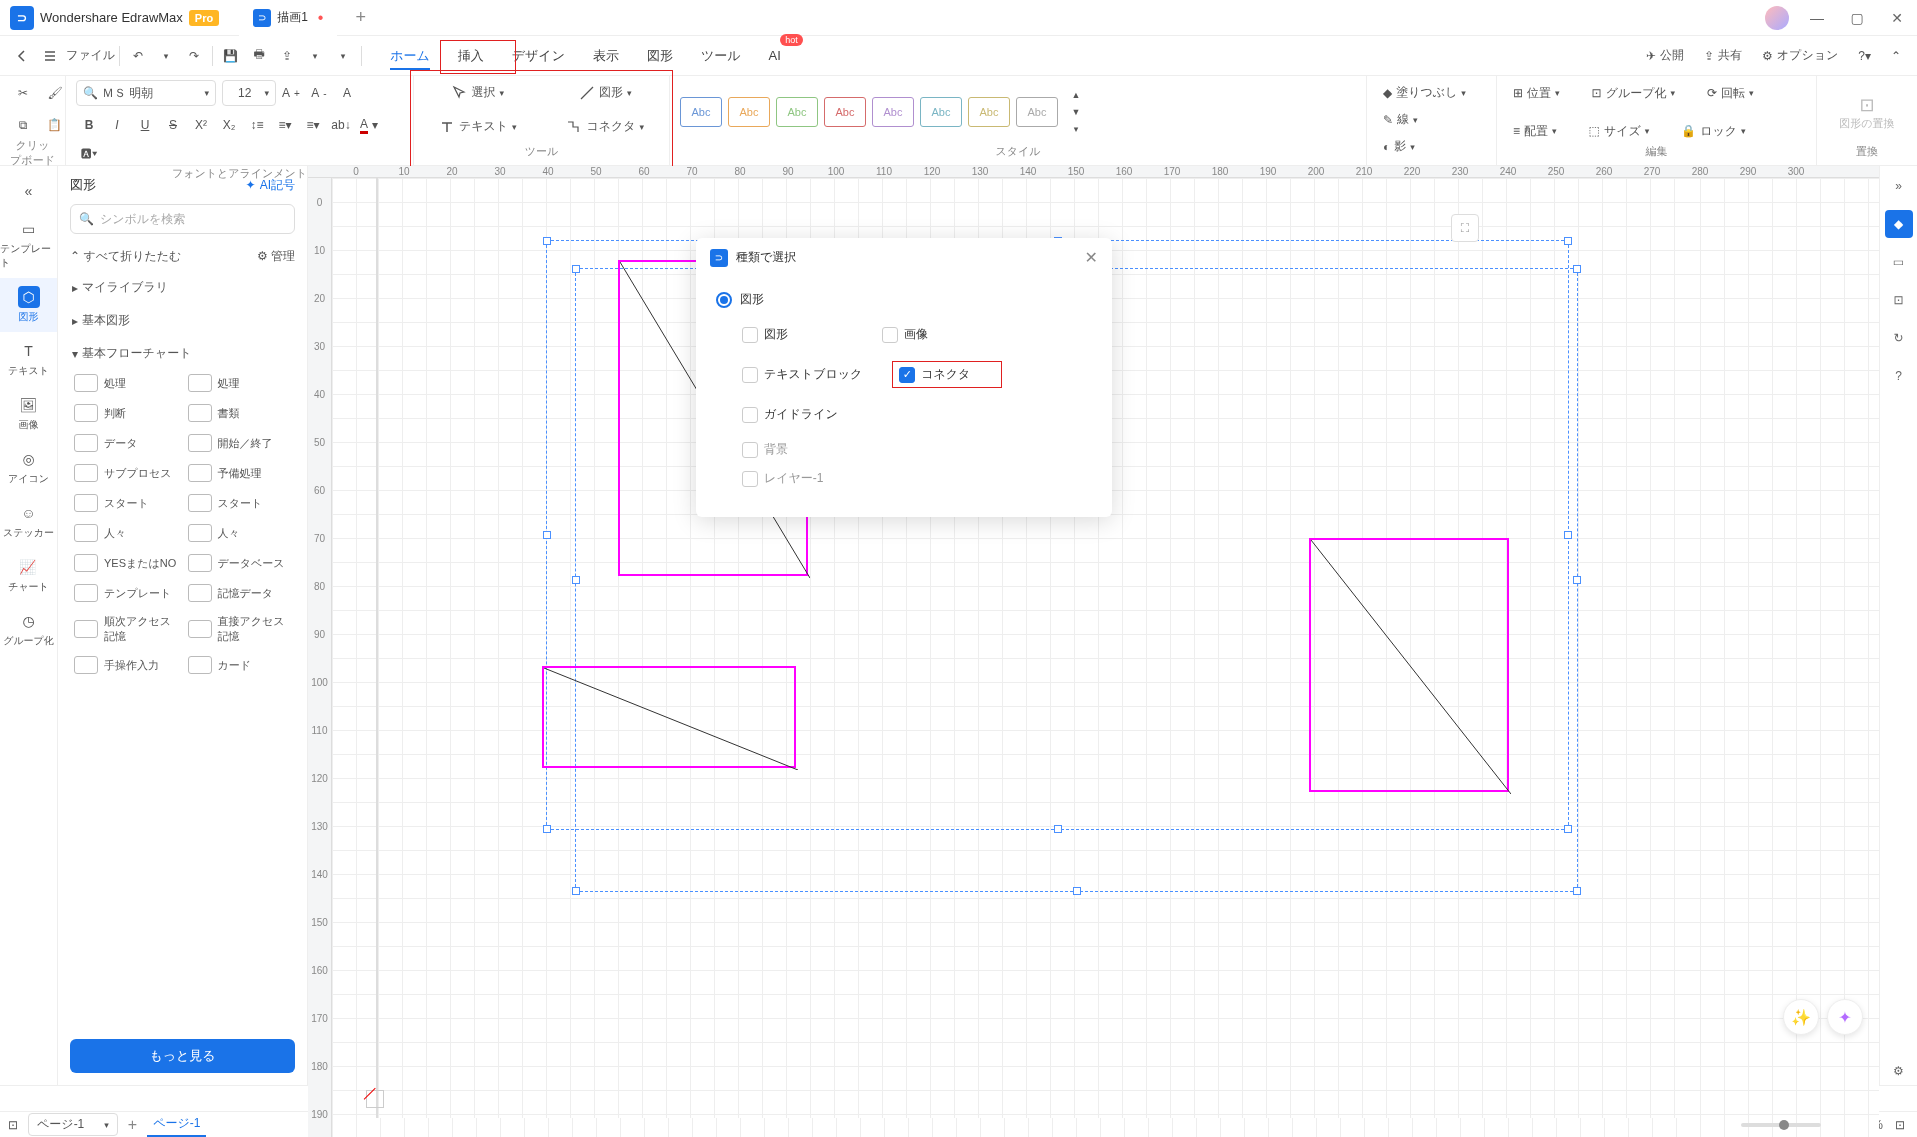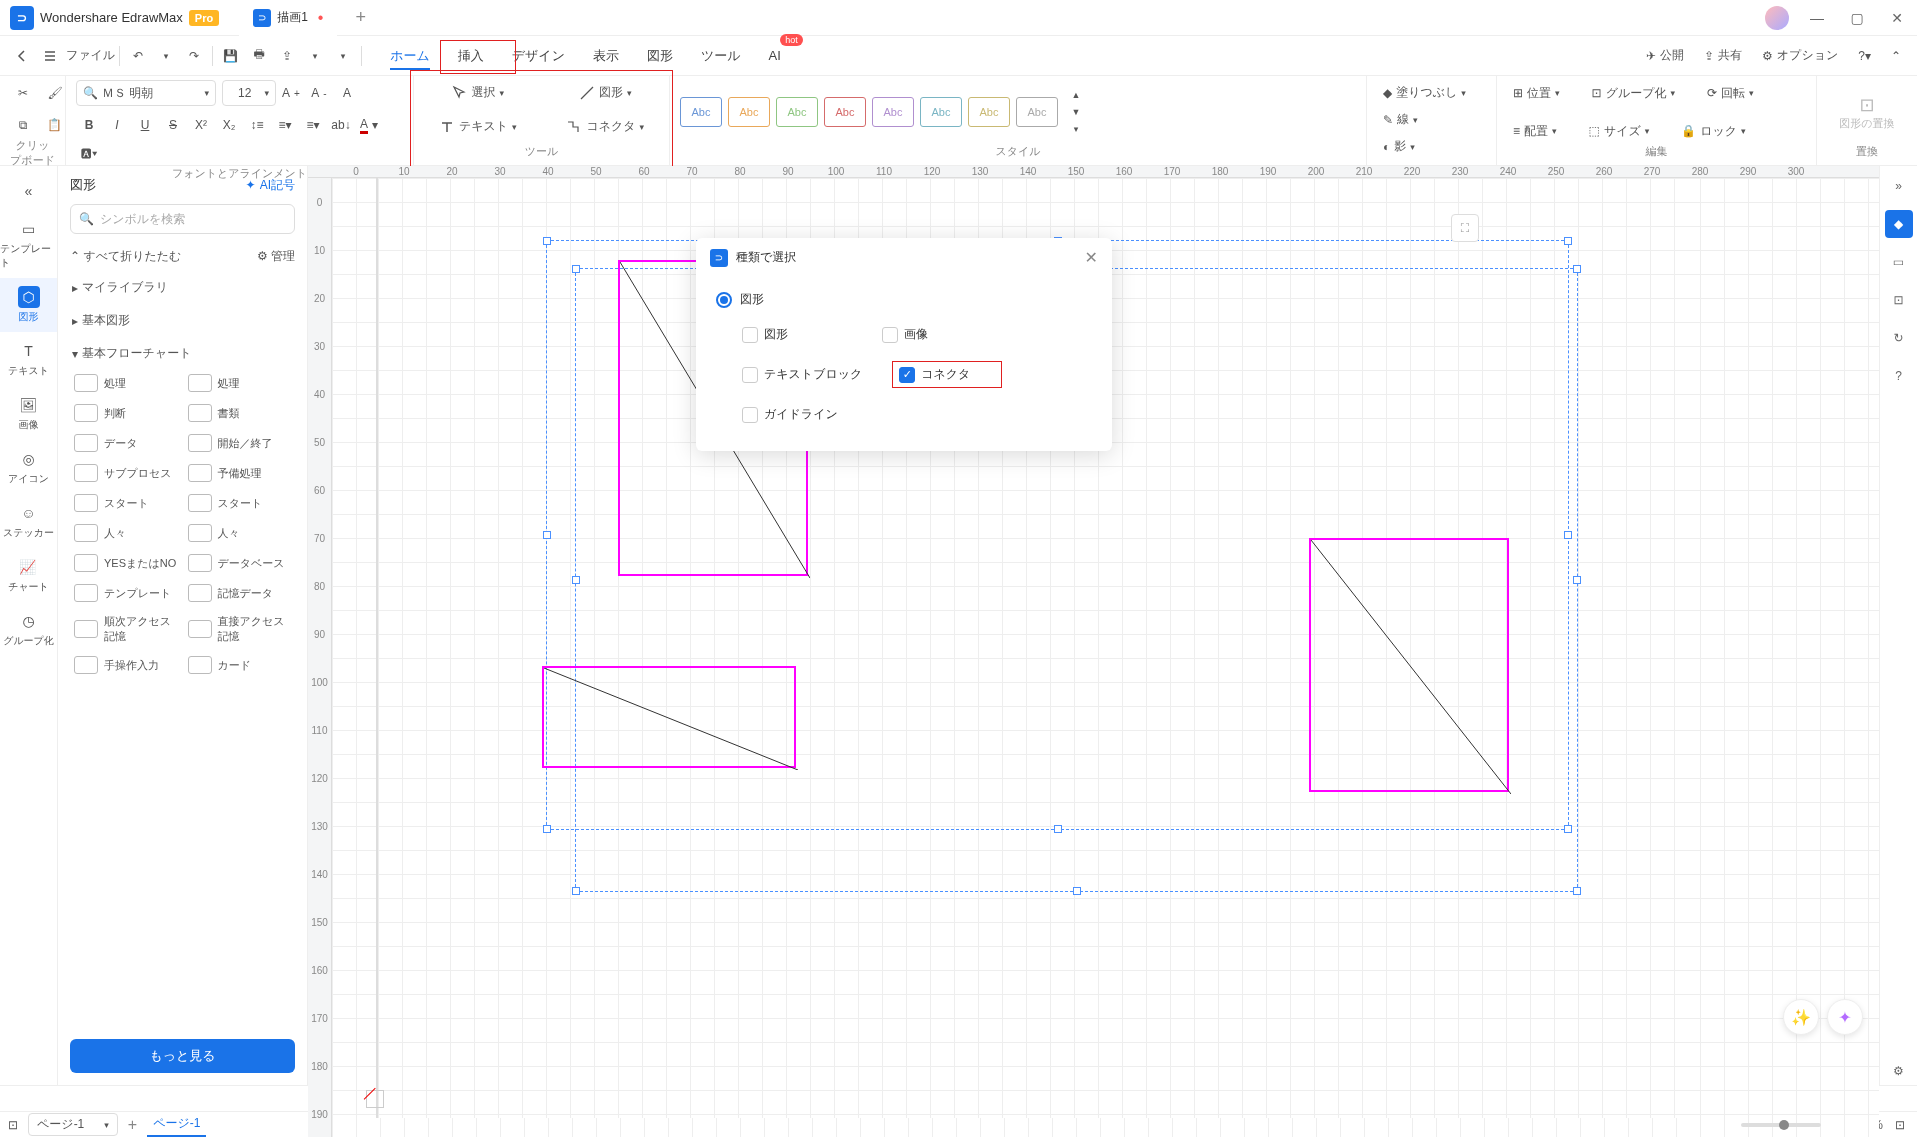--- a/index.html
+++ b/index.html
@@ -638,20 +638,30 @@
                 </div>
               <div class="chk-item hl">
                   <div class="chk on">✓</div>
                   <span>コネクタ</span>
                 </div>
               <div class="chk-item">
                   <div class="chk"></div>
                   <span>ガイドライン</span>
                 </div>
             </div>
+            <div class="layer-list">
+              <div class="layer-item">
+                  <div class="chk"></div>
+                  <span>背景</span>
+                </div>
+              <div class="layer-item">
+                  <div class="chk"></div>
+                  <span>レイヤー-1</span>
+                </div>
+            </div>
           </div>
         </div>
       </div>
     </div>
   </div>
 
   <div class="rightbar">
     <div class="rb-item">»</div>
     <div class="rb-item active">◆</div>
     <div class="rb-item">▭</div>

